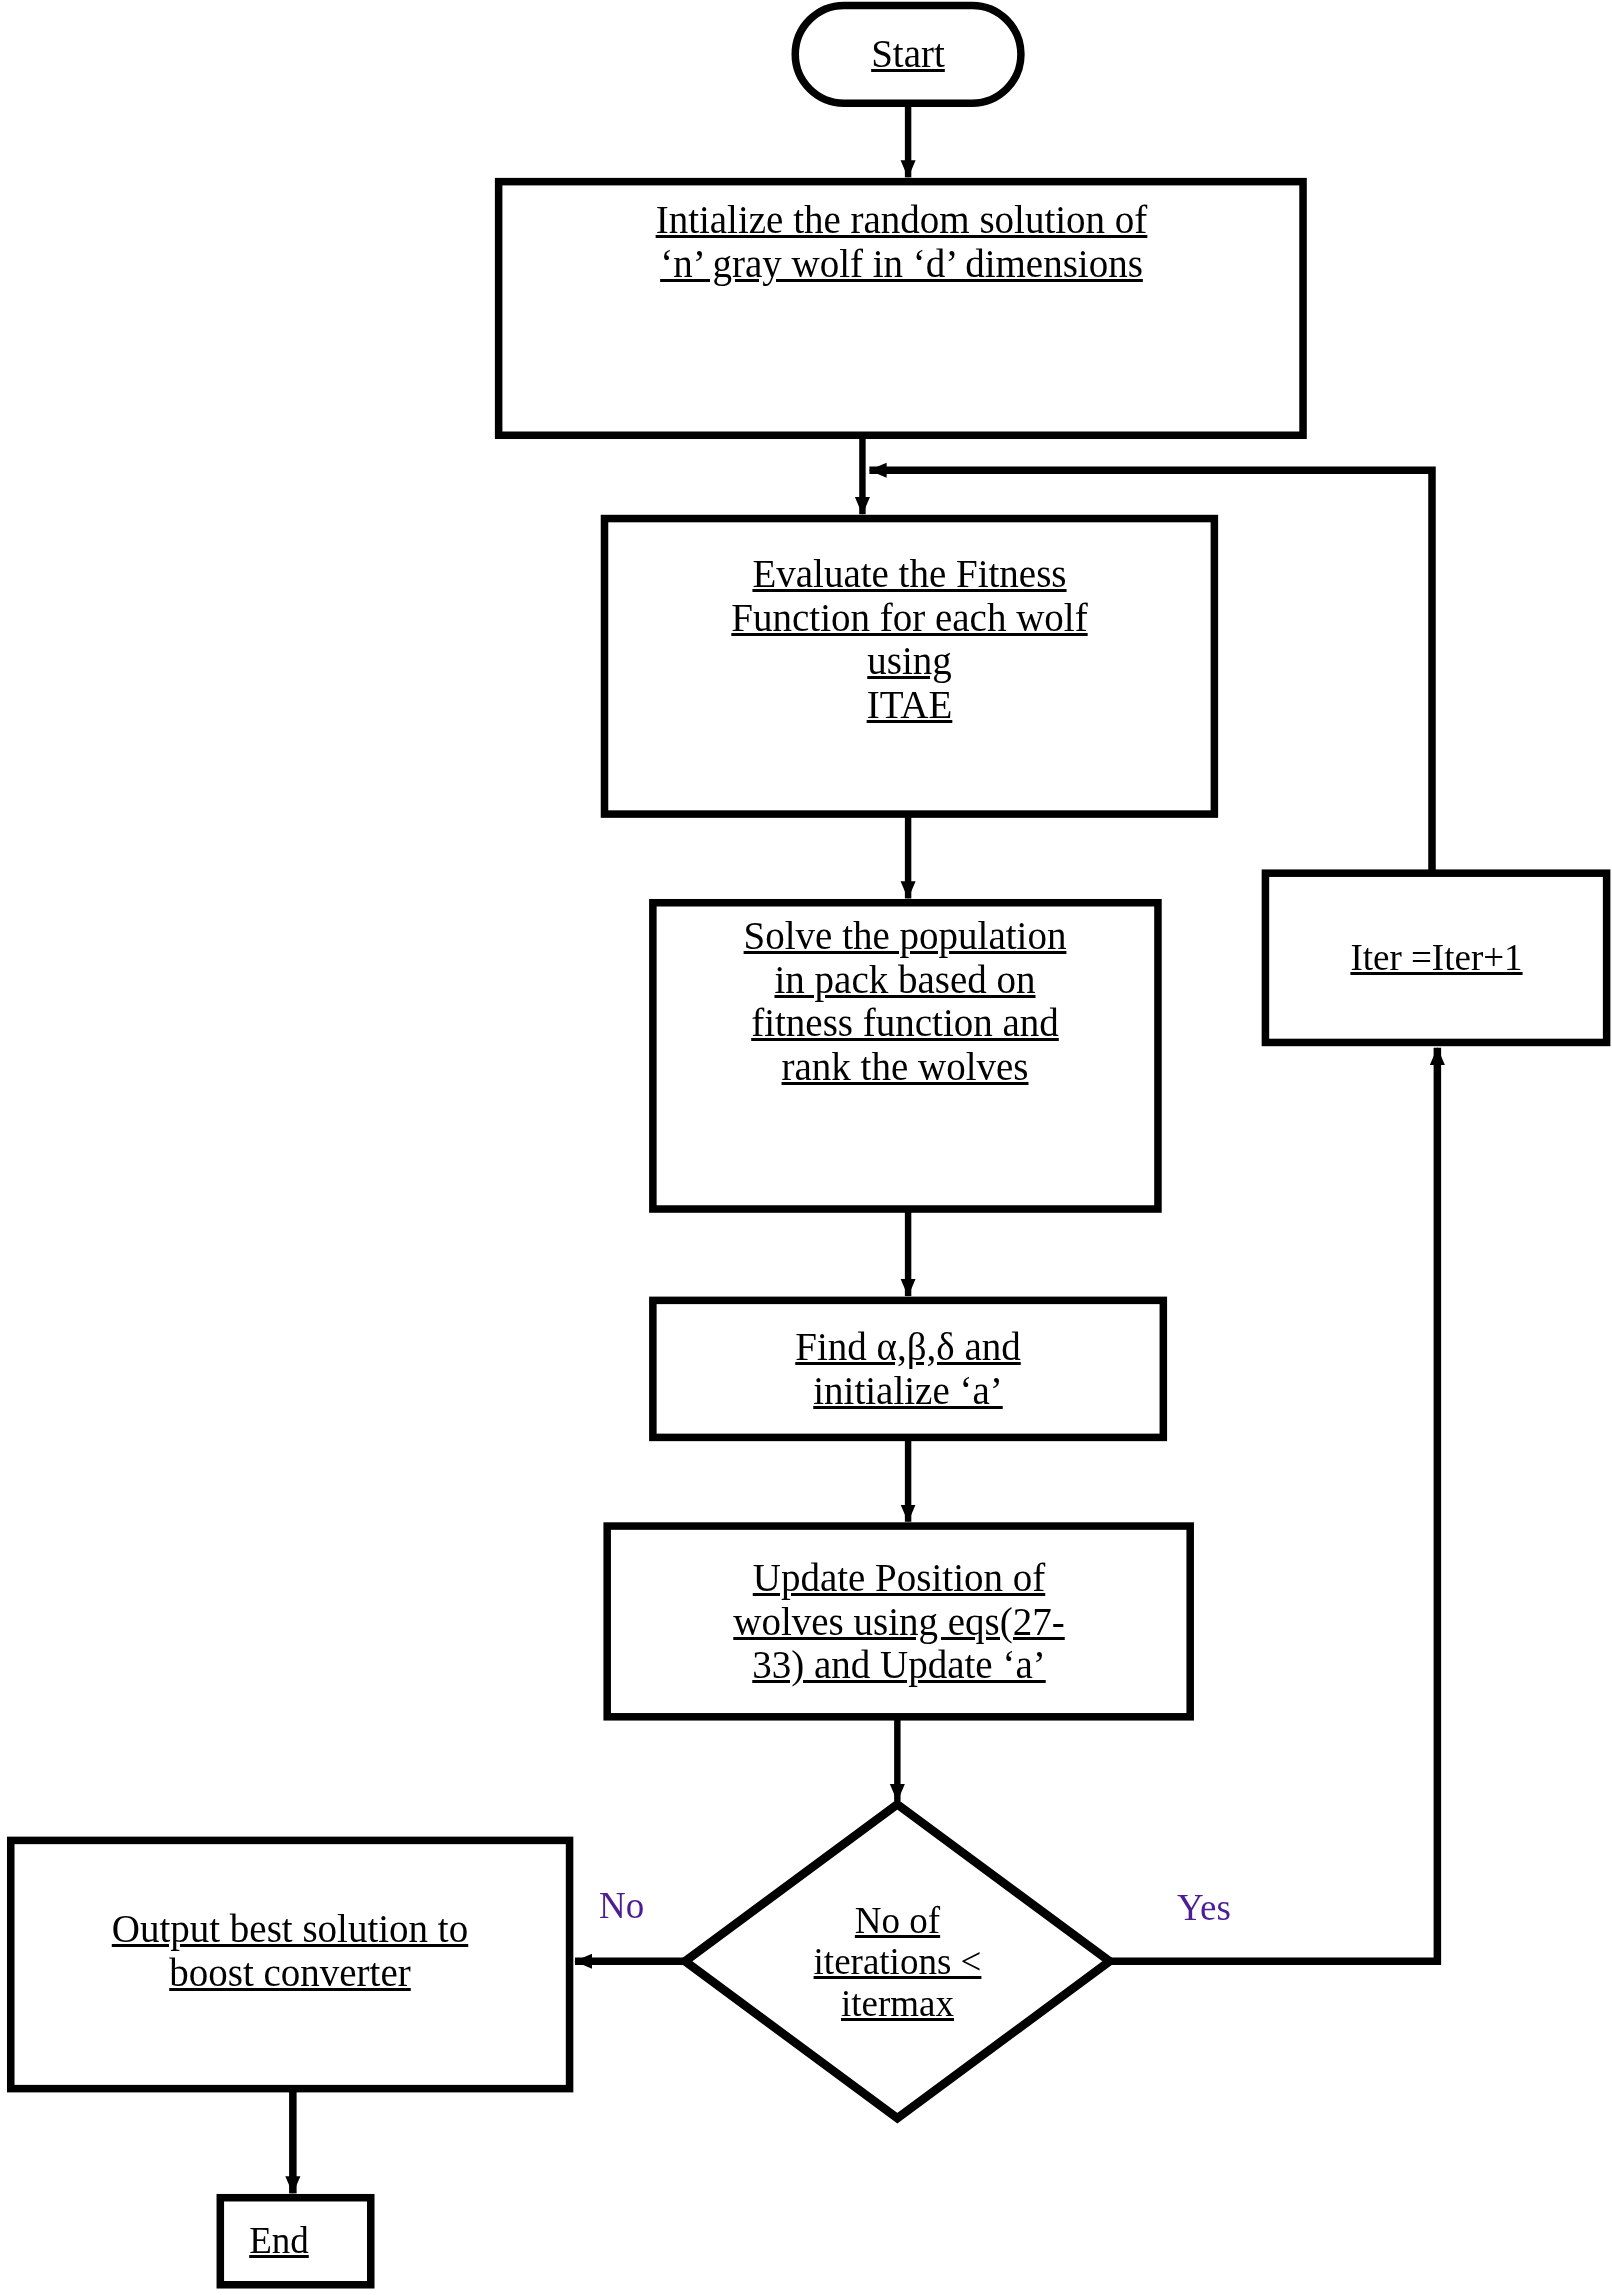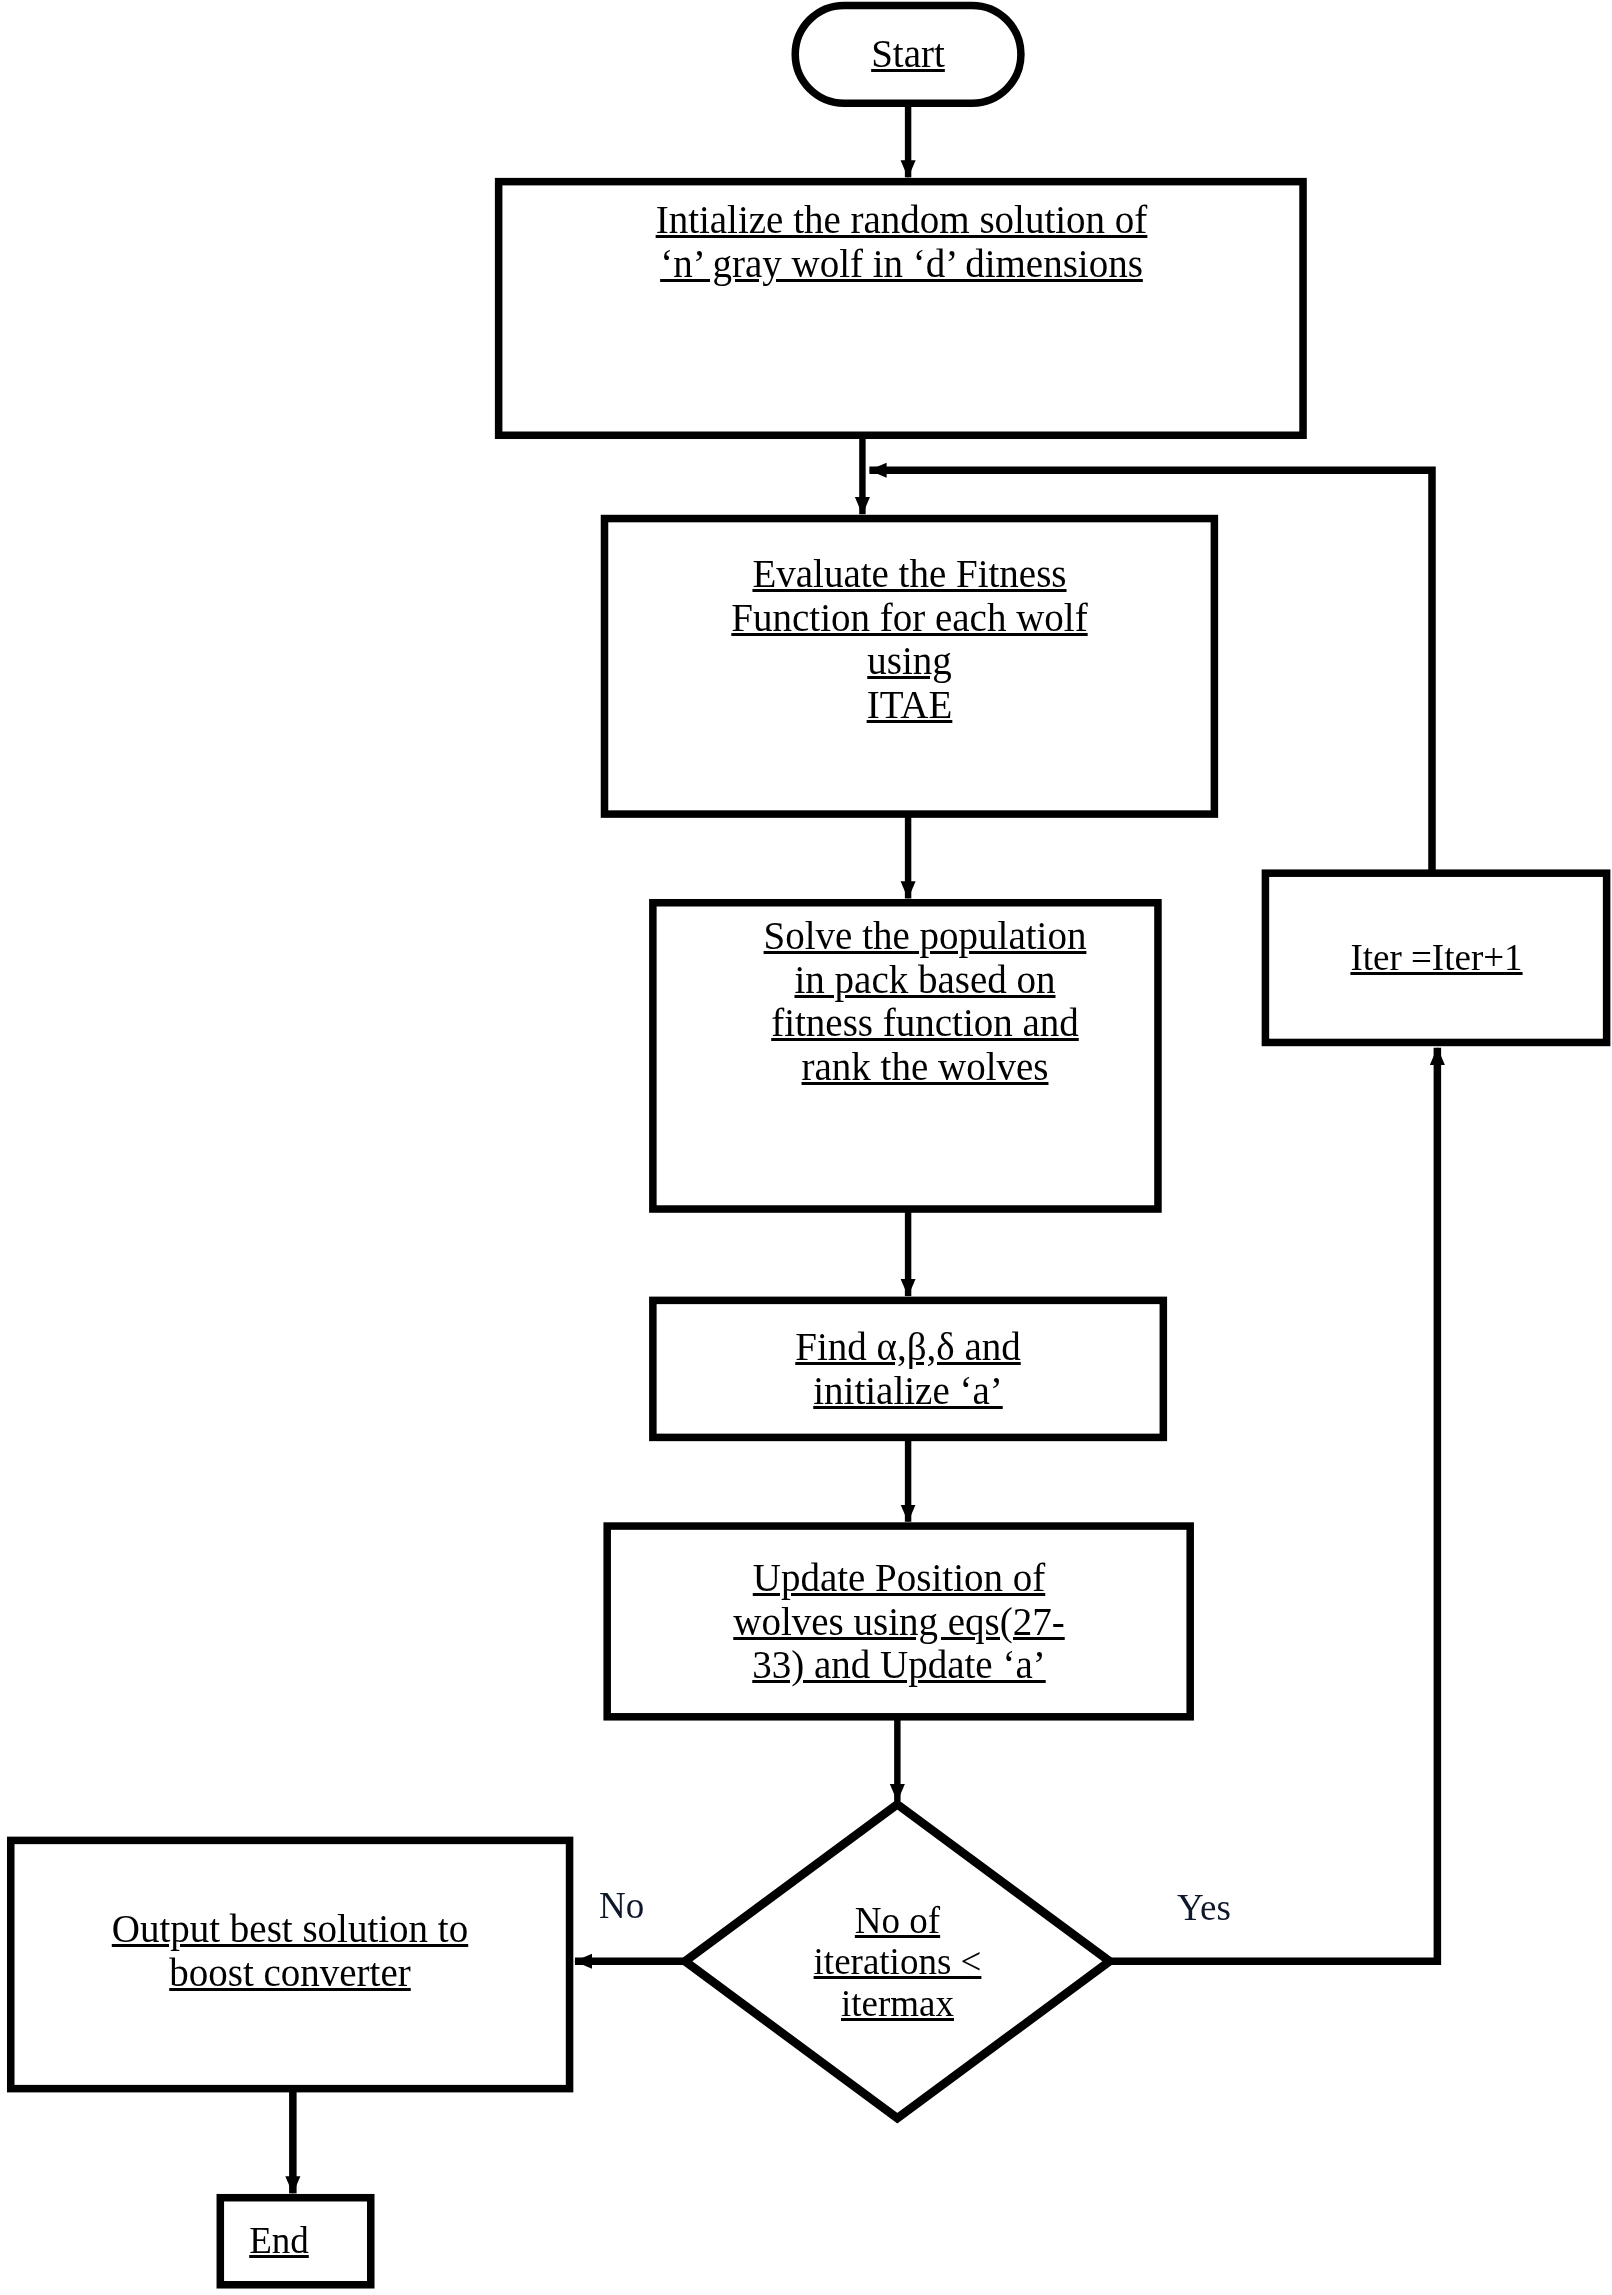--- a/index.html
+++ b/index.html
@@ -31,21 +31,21 @@
     text-align: center;
     color: #000000;
     font-family: "Liberation Serif", "DejaVu Serif", serif;
     line-height: 1.12;
     white-space: pre-line;
     pointer-events: none;
     text-decoration: underline;
   }
   .edge-label {
     position: absolute;
-    color: #0f172a;
+    color: #4c1d95;
     font-family: "Liberation Serif", "DejaVu Serif", serif;
     white-space: nowrap;
   }
   .t-start   { left:795px; top:5.4px;   width:226px;  height:97px; font-size:39px; }
   .t-init    { left:505px;  top:198px;  width:793px; height:140px; font-size:39px; }
   .t-eval    { left:610px; top:532px;  width:599px; height:226px; font-size:39px;margin-top:20px; }
   .t-solve   { left:658px; top:914px; width:494px;  height:242px; font-size:39px; }
   .t-find    { left:658px; top:1311px; width:500px;  height:116px; font-size:39px; }
   .t-update  { left:613px; top:1537px; width:572px; height:169px; font-size:39px; }
   .t-decide  { left:747px; top:1876px; width:301px;  height:172px; font-size:37px; }
@@ -114,21 +114,21 @@
   <div class="node-text t-start">Start</div>
 
   <div class="node-text t-init" style="align-items:flex-start;">Intialize the random solution of
 ‘n’ gray wolf in ‘d’ dimensions</div>
 
   <div class="node-text t-eval" style="align-items:flex-start;">Evaluate the Fitness
 Function for each wolf
 using
 ITAE</div>
 
-  <div class="node-text t-solve" style="align-items:flex-start;padding-left:20px;">Solve the population
+  <div class="node-text t-solve" style="align-items:flex-start;">Solve the population
 in pack based on
 fitness function and
 rank the wolves</div>
 
   <div class="node-text t-find">Find α,β,δ and
 initialize ‘a’</div>
 
   <div class="node-text t-update">Update Position of
 wolves using eqs(27-
 33) and Update ‘a’</div>

